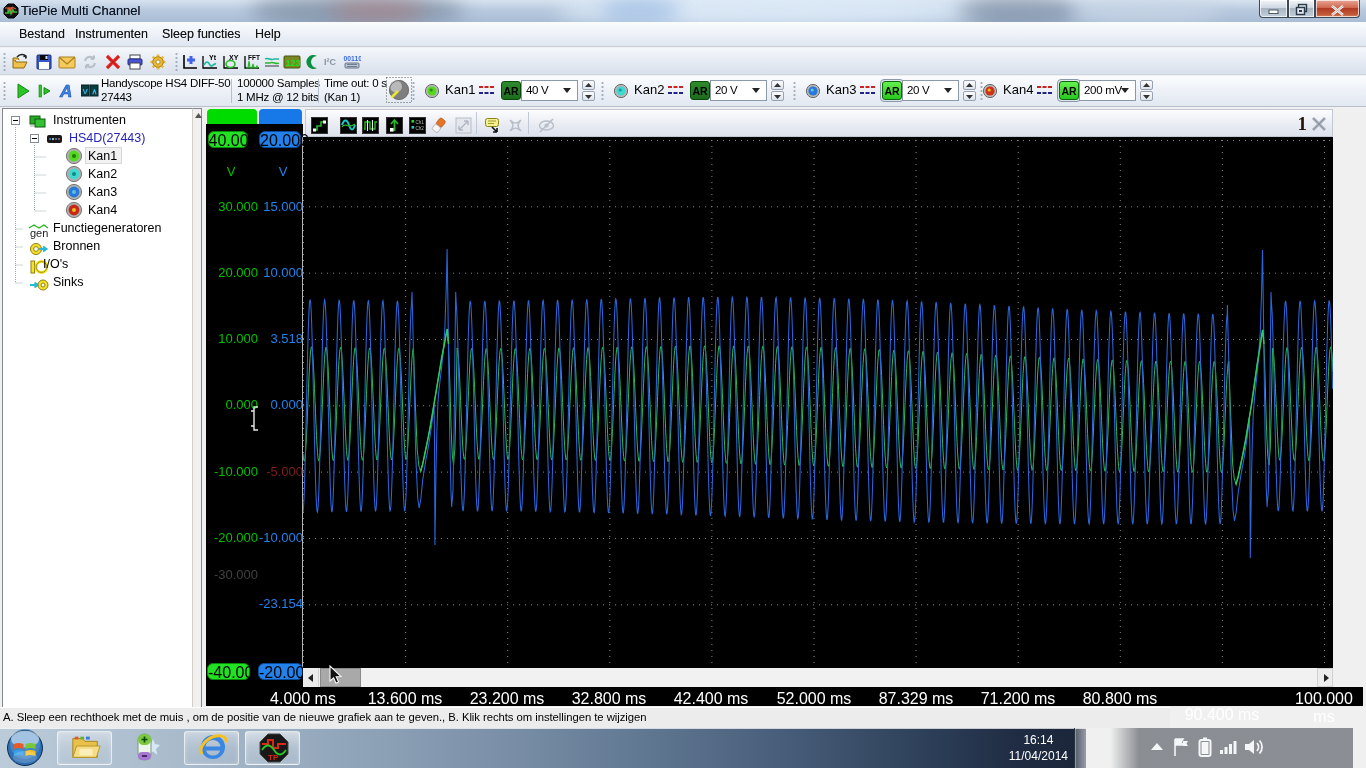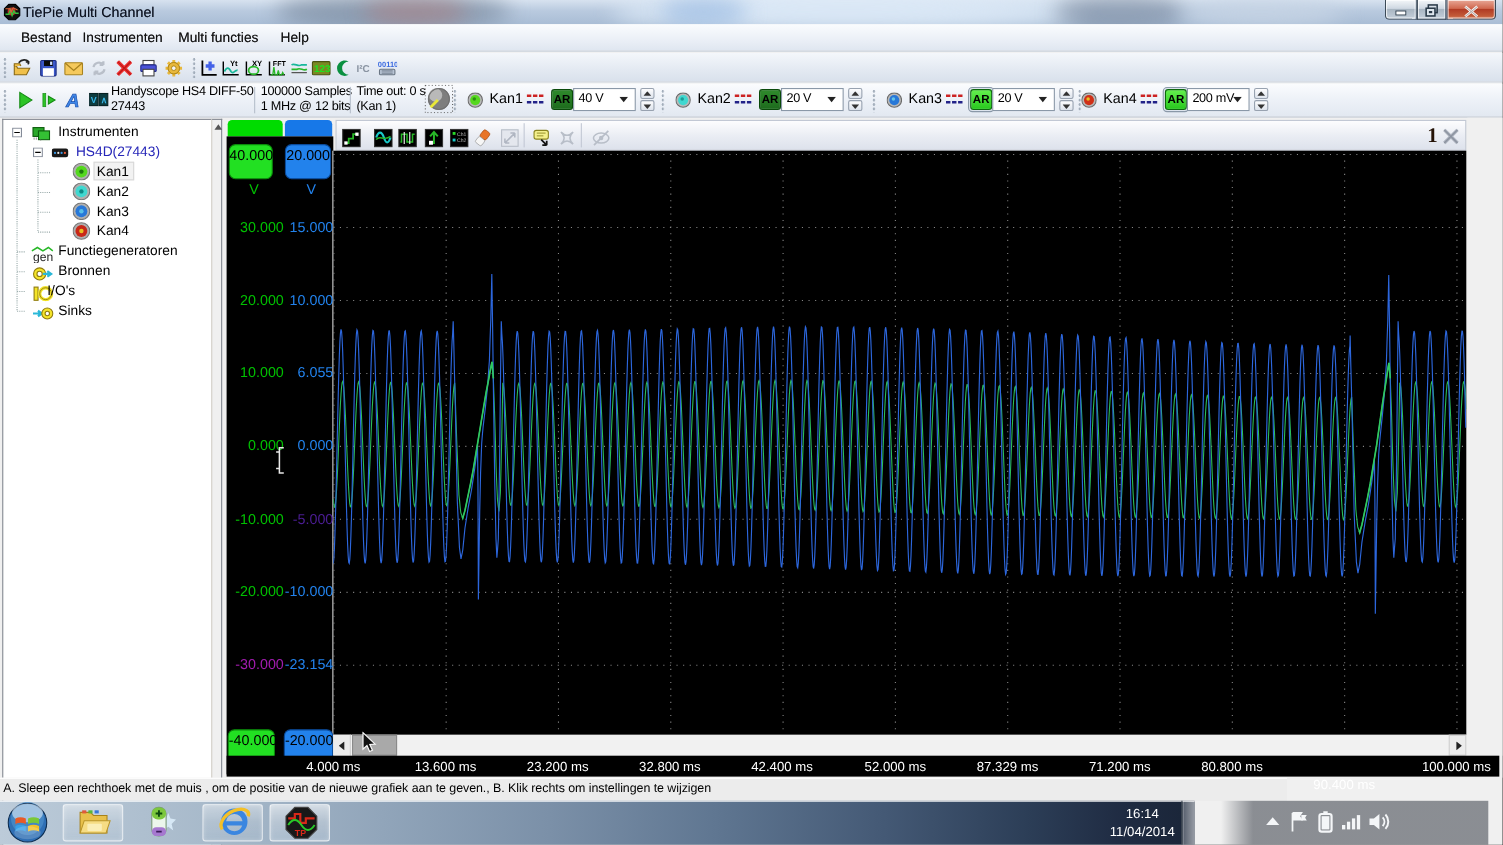--- a/index.html
+++ b/index.html
@@ -22,24 +22,24 @@
 #main{left:0;top:107px;width:1366px;height:600px;background:#f0f0f0}
 #tree{left:2px;top:1px;width:190px;height:704px;background:#fff;border:1px solid #828790;border-right:none;font-size:12.5px;color:#000}
 .trow{position:absolute;white-space:nowrap}
 #treescroll{left:192px;top:1px;width:10px;height:704px;background:#f0f0f0;border:1px solid #828790;border-left:1px solid #d4d0c8}
 #graph{left:206px;top:0;width:1160px;height:707px}
 .hdrtab{position:absolute;top:2px;height:15px;border-radius:4px 4px 0 0}
 #axisblk{left:0;top:17px;width:97px;height:580px;background:#000}
 #plotblk{left:97px;top:30px;width:1030px;height:531px;background:#000}
 #gtoolbar{left:99px;top:2px;width:1028px;height:28px;background:linear-gradient(#fdfdfe,#e9ecf3 55%,#dde2ec);border:1px solid #c2c8d4}
 .axlab{position:absolute;font-size:13px;text-align:right;width:52px}
-.pill{position:absolute;height:32px;border-radius:6px;color:#000;font-size:13px;text-align:right;line-height:17px}
+.pill{position:absolute;height:17px;border-radius:6px;color:#000;font-size:16px;text-align:center;line-height:17px}
 #scrollrow{left:97px;top:561px;width:1030px;height:19px;background:#f1f1f1}
 #xaxis{left:0;top:580px;width:1157px;height:19px;background:#000}
-.xlab{position:absolute;top:3px;font-size:12px;color:#fff;text-align:center;width:80px}
+.xlab{position:absolute;top:3px;font-size:16px;color:#fff;text-align:center;width:80px}
 #grayR{left:1128px;top:0;width:32px;height:580px;background:#f0f0f0}
 #statusbar{left:0;top:707px;width:1170px;height:21px;background:#ececec;border-top:1px solid #fff;font-size:11.3px;letter-spacing:-0.05px;color:#000}
 #taskbar{left:0;top:728px;width:1086px;height:40px;background:linear-gradient(90deg,#bccbd9 0%,#a7b9ca 18%,#91a5ba 32%,#7b90a8 46%,#5f7691 60%,#445975 74%,#2c3e57 86%,#1f2b42 94%,#1a2538 100%)}
 #taskbar::before{content:"";position:absolute;left:0;top:0;width:100%;height:1px;background:rgba(255,255,255,.75)}
 .tbtn{position:absolute;top:3px;width:55px;height:34px;border:1px solid rgba(255,255,255,.65);border-radius:3px;background:linear-gradient(rgba(255,255,255,.38),rgba(255,255,255,.12) 50%,rgba(180,200,218,.18));box-shadow:inset 0 0 4px rgba(255,255,255,.3)}
 #clock{position:absolute;right:18px;top:4px;color:#fff;font-size:12px;text-align:center;line-height:16px}
 #showdesk{position:absolute;right:0;top:0;width:12px;height:40px;background:linear-gradient(90deg,rgba(255,255,255,.25),rgba(255,255,255,.55));border-left:1px solid rgba(10,20,35,.8);box-shadow:inset 1px 0 0 rgba(255,255,255,.35)}
 </style></head><body>
 <div id="titlebar" class="abs">
     <div class="blob" style="left:250px;top:-8px;width:215px;height:36px;background:rgba(88,104,124,.45)"></div>
@@ -67,21 +67,21 @@
       <rect x="5" y="7" width="3" height="2" fill="#2a3a48"></rect>
     </svg>
     <svg class="abs" style="left:1330px;top:4px" width="15" height="13" viewBox="0 0 15 13">
       <path d="M2 2 L13 11 M13 2 L2 11" stroke="#fff" stroke-width="2.3"></path>
       <path d="M2 2 L13 11 M13 2 L2 11" stroke="#3a1510" stroke-width="1" opacity=".35"></path>
     </svg>
   </div>
 <div id="menubar" class="abs">
     <span style="left:19px">Bestand</span>
     <span style="left:75px">Instrumenten</span>
-    <span style="left:162px">Multi functies</span>
+    <span style="left:162px">Sleep functies</span>
     <span style="left:255px">Help</span>
   </div>
 <div id="toolbar1" class="tbar abs">
     <div class="grip" style="left:3px;top:4px;height:19px"></div>
     <div class="grip" style="left:175px;top:4px;height:19px"></div>
   </div>
 <svg class="abs" style="left:11px;top:53px" width="18" height="18" viewBox="0 0 18 18">
     <path d="M2 7 L2 15 L13 15 L16 9 L5 9 L4 7 Z" fill="#f0c04a" stroke="#8a6914"></path>
     <path d="M2 7 L2 5 L7 5 L8 7" fill="#f0c04a" stroke="#8a6914"></path>
     <path d="M6 4 C9 0.5,13 1,15 3 L15 5 M15 3 L12.4 3.4 M15 3 L14.6 5.6" stroke="#222" stroke-width="1.5" fill="none"></path>
@@ -397,28 +397,28 @@
       <div class="abs" style="left:96px;top:30px;width:1px;height:531px;background:#b4b4b4"></div>
       <div class="pill" style="left:1.5px;top:24px;width:40px;background:#22e022;border:1px solid #0a8a0a">40.000</div>
       <div class="pill" style="left:53px;top:24px;width:42px;background:#2282ec;border:1px solid #0a4a9a">20.000</div>
       <div class="abs" style="left:10px;top:57px;width:30px;text-align:center;color:#00c000;font-size:13px">V</div>
       <div class="abs" style="left:62px;top:57px;width:30px;text-align:center;color:#2282ec;font-size:13px">V</div>
       <div class="axlab" style="left:0;top:92px;color:#00c000">30.000</div>
       <div class="axlab" style="left:45px;top:92px;color:#2282ec">15.000</div>
       <div class="axlab" style="left:0;top:158px;color:#00c000">20.000</div>
       <div class="axlab" style="left:45px;top:158px;color:#2282ec">10.000</div>
       <div class="axlab" style="left:0;top:224px;color:#00c000">10.000</div>
-      <div class="axlab" style="left:45px;top:224px;color:#2282ec">6.055</div>
+      <div class="axlab" style="left:45px;top:224px;color:#2282ec">3.518</div>
       <div class="axlab" style="left:0;top:290px;color:#00c000">0.000</div>
       <div class="axlab" style="left:45px;top:290px;color:#2282ec">0.000</div>
       <div class="axlab" style="left:0;top:357px;color:#00c000">-10.000</div>
-      <div class="axlab" style="left:45px;top:357px;color:#4c1d95">-5.000</div>
+      <div class="axlab" style="left:45px;top:357px;color:#7f1d1d">-5.000</div>
       <div class="axlab" style="left:0;top:423px;color:#00c000">-20.000</div>
       <div class="axlab" style="left:45px;top:423px;color:#2282ec">-10.000</div>
-      <div class="axlab" style="left:0;top:489px;color:#a21caf">-30.000</div>
+      <div class="axlab" style="left:0;top:460px;color:#404040">-30.000</div>
       <div class="axlab" style="left:45px;top:489px;color:#2282ec">-23.154</div>
       <div class="pill" style="left:1px;top:556px;width:43px;background:#22e022;border:1px solid #0a8a0a">-40.000</div>
       <div class="pill" style="left:52px;top:556px;width:45px;background:#2282ec;border:1px solid #0a4a9a">-20.000</div>
       <svg class="abs" style="left:44px;top:299px" width="10" height="26" viewBox="0 0 10 26">
         <path d="M8 1 L4 1 L4 24 L8 24 M4 5 L1 5 M4 20 L1 20" stroke="#e8e8e8" stroke-width="1.4" fill="none"></path>
       </svg>
       <svg class="abs" style="left:105px;top:10px" width="17" height="17" viewBox="0 0 17 17">
         <g>
           <rect x="0.5" y="0.5" width="16" height="16" fill="#000" stroke="#333"></rect>
           <path d="M3 13 L6 13 L6 9 L10 9 L10 5 L14 5" stroke="#28b828" stroke-width="1.6" fill="none"></path>

